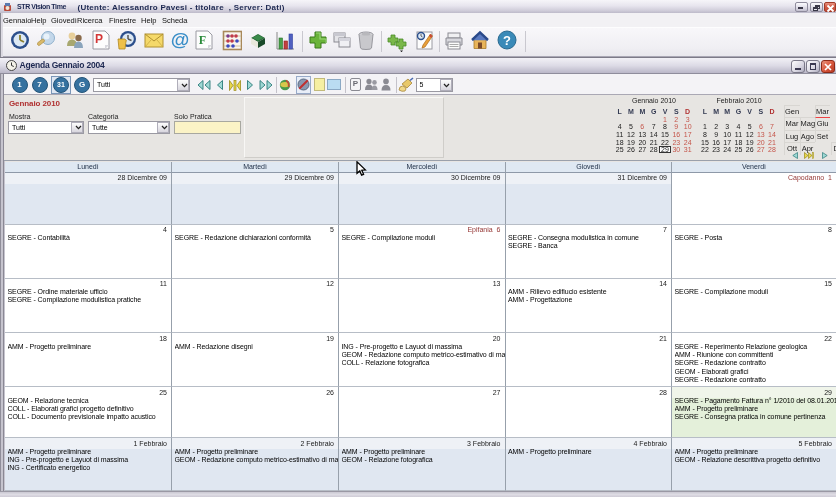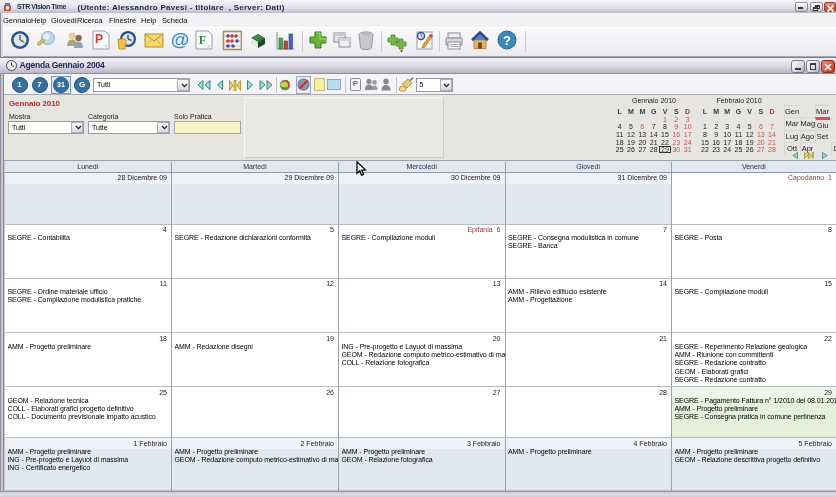--- a/index.html
+++ b/index.html
@@ -279,21 +279,21 @@
 <div class="abs" style="left:699.3px;top:115.5px;white-space:nowrap;font-size:7px;line-height:7px;height:7px;"><span style="display:inline-block;width:11.2px;text-align:center;font-size:7px;color:#1a1a1a;"></span><span style="display:inline-block;width:11.2px;text-align:center;font-size:7px;color:#1a1a1a;"></span><span style="display:inline-block;width:11.2px;text-align:center;font-size:7px;color:#1a1a1a;"></span><span style="display:inline-block;width:11.2px;text-align:center;font-size:7px;color:#1a1a1a;"></span><span style="display:inline-block;width:11.2px;text-align:center;font-size:7px;color:#1a1a1a;"></span><span style="display:inline-block;width:11.2px;text-align:center;font-size:7px;color:#1a1a1a;"></span><span style="display:inline-block;width:11.2px;text-align:center;font-size:7px;color:#1a1a1a;"></span></div>
 <div class="abs" style="left:699.3px;top:123.2px;white-space:nowrap;font-size:7px;line-height:7px;height:7px;"><span style="display:inline-block;width:11.2px;text-align:center;font-size:7px;color:#1a1a1a;">1</span><span style="display:inline-block;width:11.2px;text-align:center;font-size:7px;color:#1a1a1a;">2</span><span style="display:inline-block;width:11.2px;text-align:center;font-size:7px;color:#1a1a1a;">3</span><span style="display:inline-block;width:11.2px;text-align:center;font-size:7px;color:#1a1a1a;">4</span><span style="display:inline-block;width:11.2px;text-align:center;font-size:7px;color:#1a1a1a;">5</span><span style="display:inline-block;width:11.2px;text-align:center;font-size:7px;color:#c5554a;">6</span><span style="display:inline-block;width:11.2px;text-align:center;font-size:7px;color:#c5554a;">7</span></div>
 <div class="abs" style="left:699.3px;top:130.9px;white-space:nowrap;font-size:7px;line-height:7px;height:7px;"><span style="display:inline-block;width:11.2px;text-align:center;font-size:7px;color:#1a1a1a;">8</span><span style="display:inline-block;width:11.2px;text-align:center;font-size:7px;color:#1a1a1a;">9</span><span style="display:inline-block;width:11.2px;text-align:center;font-size:7px;color:#1a1a1a;">10</span><span style="display:inline-block;width:11.2px;text-align:center;font-size:7px;color:#1a1a1a;">11</span><span style="display:inline-block;width:11.2px;text-align:center;font-size:7px;color:#1a1a1a;">12</span><span style="display:inline-block;width:11.2px;text-align:center;font-size:7px;color:#c5554a;">13</span><span style="display:inline-block;width:11.2px;text-align:center;font-size:7px;color:#c5554a;">14</span></div>
 <div class="abs" style="left:699.3px;top:138.6px;white-space:nowrap;font-size:7px;line-height:7px;height:7px;"><span style="display:inline-block;width:11.2px;text-align:center;font-size:7px;color:#1a1a1a;">15</span><span style="display:inline-block;width:11.2px;text-align:center;font-size:7px;color:#1a1a1a;">16</span><span style="display:inline-block;width:11.2px;text-align:center;font-size:7px;color:#1a1a1a;">17</span><span style="display:inline-block;width:11.2px;text-align:center;font-size:7px;color:#1a1a1a;">18</span><span style="display:inline-block;width:11.2px;text-align:center;font-size:7px;color:#1a1a1a;">19</span><span style="display:inline-block;width:11.2px;text-align:center;font-size:7px;color:#c5554a;">20</span><span style="display:inline-block;width:11.2px;text-align:center;font-size:7px;color:#c5554a;">21</span></div>
 <div class="abs" style="left:699.3px;top:146.3px;white-space:nowrap;font-size:7px;line-height:7px;height:7px;"><span style="display:inline-block;width:11.2px;text-align:center;font-size:7px;color:#1a1a1a;">22</span><span style="display:inline-block;width:11.2px;text-align:center;font-size:7px;color:#1a1a1a;">23</span><span style="display:inline-block;width:11.2px;text-align:center;font-size:7px;color:#1a1a1a;">24</span><span style="display:inline-block;width:11.2px;text-align:center;font-size:7px;color:#1a1a1a;">25</span><span style="display:inline-block;width:11.2px;text-align:center;font-size:7px;color:#1a1a1a;">26</span><span style="display:inline-block;width:11.2px;text-align:center;font-size:7px;color:#c5554a;">27</span><span style="display:inline-block;width:11.2px;text-align:center;font-size:7px;color:#c5554a;">28</span></div>
 <div class="abs" style="left:783.5px;top:104.5px;width:16.0px;height:12.5px;border-left:1px solid #d8d6d2;border-top:1px solid #d8d6d2;box-sizing:border-box;font-size:7.5px;color:#1a1a1a;text-align:center;line-height:12.5px;">Gen</div>
 <div class="abs" style="left:799.5px;top:104.5px;width:15.0px;height:12.5px;border-left:1px solid #d8d6d2;border-top:1px solid #d8d6d2;box-sizing:border-box;font-size:10px;color:#1a1a1a;text-align:center;line-height:12.5px;margin-left:39px;">Feb</div>
 <div class="abs" style="left:814.5px;top:104.5px;width:15.0px;height:12.5px;border-left:1px solid #d8d6d2;border-top:1px solid #d8d6d2;box-sizing:border-box;font-size:7.5px;color:#1a1a1a;text-align:center;line-height:12.5px;">Mar</div>
 <div class="abs" style="left:783.5px;top:117px;width:16.0px;height:12.5px;border-left:1px solid #d8d6d2;border-top:1px solid #d8d6d2;box-sizing:border-box;font-size:7.5px;color:#1a1a1a;text-align:center;line-height:12.5px;">Mar</div>
 <div class="abs" style="left:799.5px;top:117px;width:15.0px;height:12.5px;border-left:1px solid #d8d6d2;border-top:1px solid #d8d6d2;box-sizing:border-box;font-size:7.5px;color:#1a1a1a;text-align:center;line-height:12.5px;">Mag</div>
-<div class="abs" style="left:814.5px;top:117px;width:15.0px;height:12.5px;border-left:1px solid #d8d6d2;border-top:3px solid #ef4444;box-sizing:border-box;font-size:7.5px;color:#1a1a1a;text-align:center;line-height:12.5px;">Giu</div>
+<div class="abs" style="left:814.5px;top:117px;width:15.0px;height:12.5px;border-left:1px solid #d8d6d2;border-top:1px solid #ef4444;box-sizing:border-box;font-size:7.5px;color:#1a1a1a;text-align:center;line-height:12.5px;">Giu</div>
 <div class="abs" style="left:783.5px;top:129.5px;width:16.0px;height:12.5px;border-left:1px solid #d8d6d2;border-top:1px solid #d8d6d2;box-sizing:border-box;font-size:7.5px;color:#1a1a1a;text-align:center;line-height:12.5px;">Lug</div>
 <div class="abs" style="left:799.5px;top:129.5px;width:15.0px;height:12.5px;border-left:1px solid #d8d6d2;border-top:1px solid #d8d6d2;box-sizing:border-box;font-size:7.5px;color:#1a1a1a;text-align:center;line-height:12.5px;">Ago</div>
 <div class="abs" style="left:814.5px;top:129.5px;width:15.0px;height:12.5px;border-left:1px solid #d8d6d2;border-top:1px solid #d8d6d2;box-sizing:border-box;font-size:7.5px;color:#1a1a1a;text-align:center;line-height:12.5px;">Set</div>
 <div class="abs" style="left:783.5px;top:142px;width:16.0px;height:12.5px;border-left:1px solid #d8d6d2;border-top:1px solid #d8d6d2;box-sizing:border-box;font-size:7.5px;color:#1a1a1a;text-align:center;line-height:12.5px;">Ott</div>
 <div class="abs" style="left:799.5px;top:142px;width:15.0px;height:12.5px;border-left:1px solid #d8d6d2;border-top:1px solid #d8d6d2;box-sizing:border-box;font-size:7.5px;color:#1a1a1a;text-align:center;line-height:12.5px;">Apr</div>
 <div class="abs" style="left:831px;top:142px;width:15.0px;height:12.5px;border-left:1px solid #d8d6d2;border-top:1px solid #d8d6d2;box-sizing:border-box;font-size:7.5px;color:#1a1a1a;text-align:center;line-height:12.5px;">Dic</div>
 <svg class="abs" style="left:791.5px;top:152px" width="6" height="7" viewBox="0 0 6 7">
     <path d="M5.5 0.5 L0.8 3.5 L5.5 6.5 Z" fill="#9fd8d4" stroke="#2a7a78" stroke-width="0.7"></path>
   </svg>
 <svg class="abs" style="left:804px;top:152px" width="10" height="7" viewBox="0 0 10 7">

